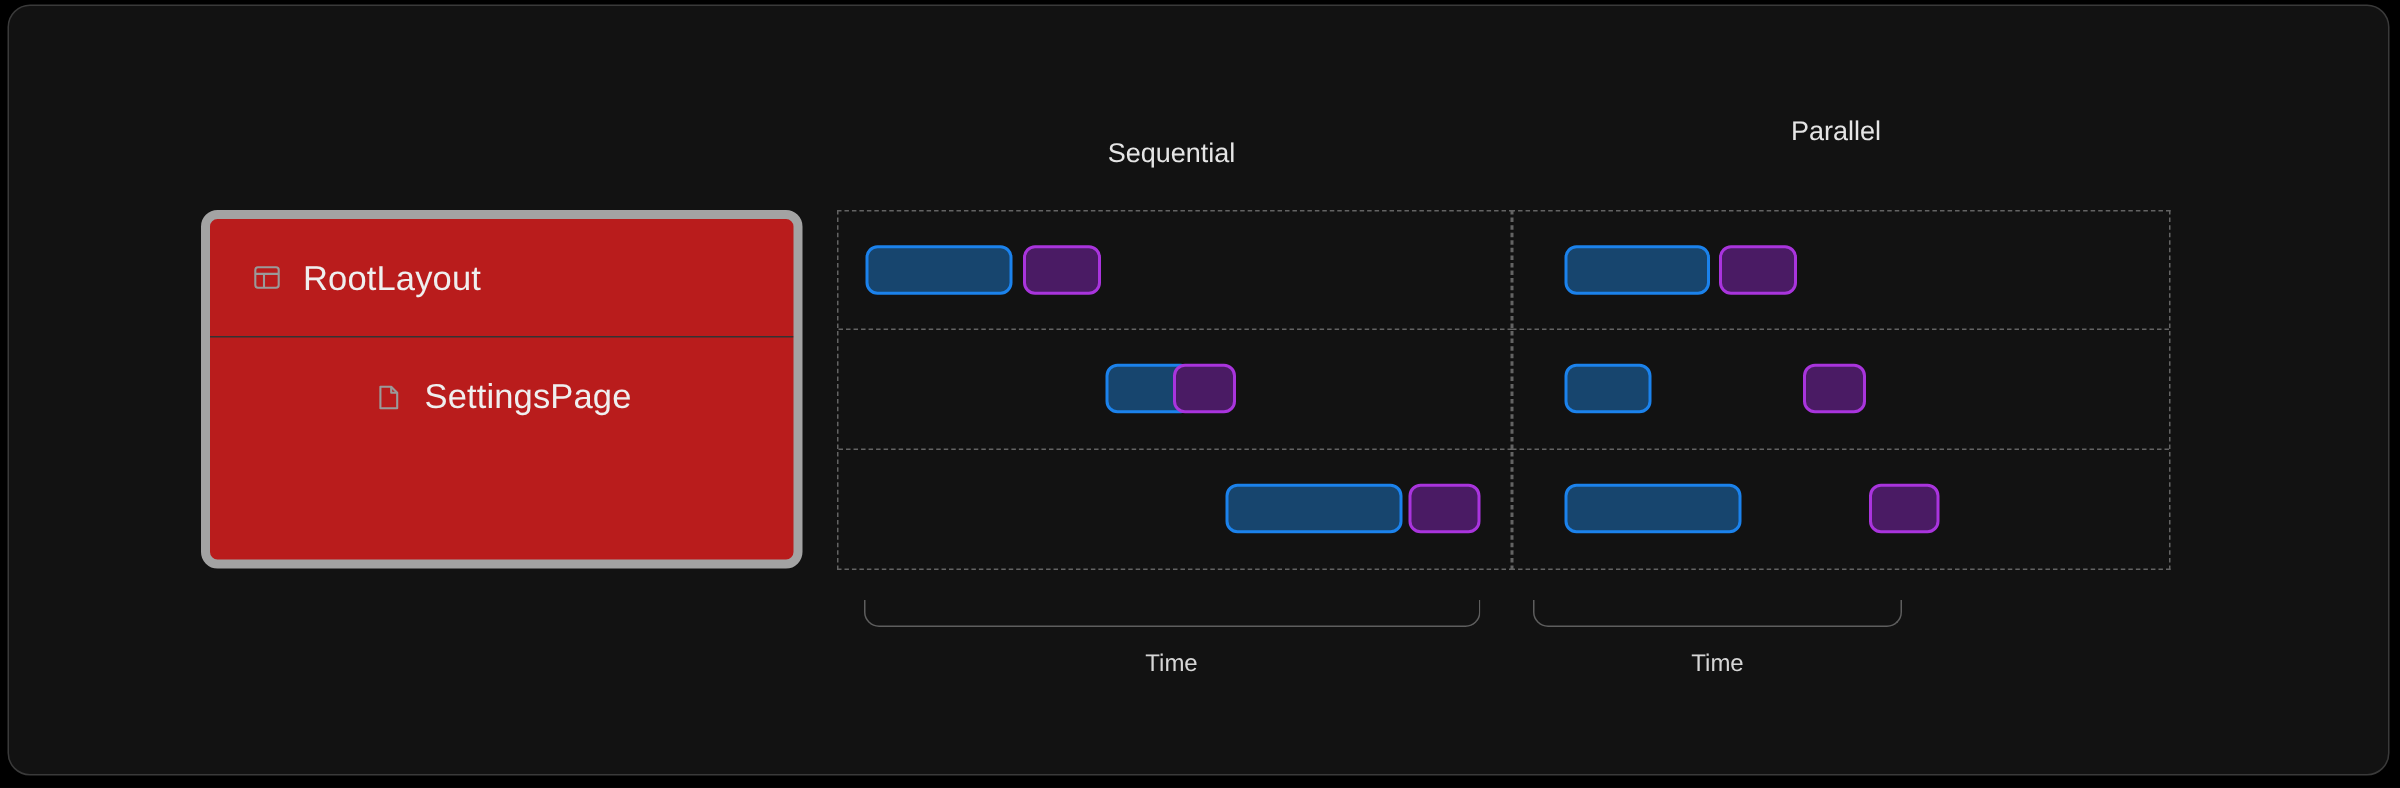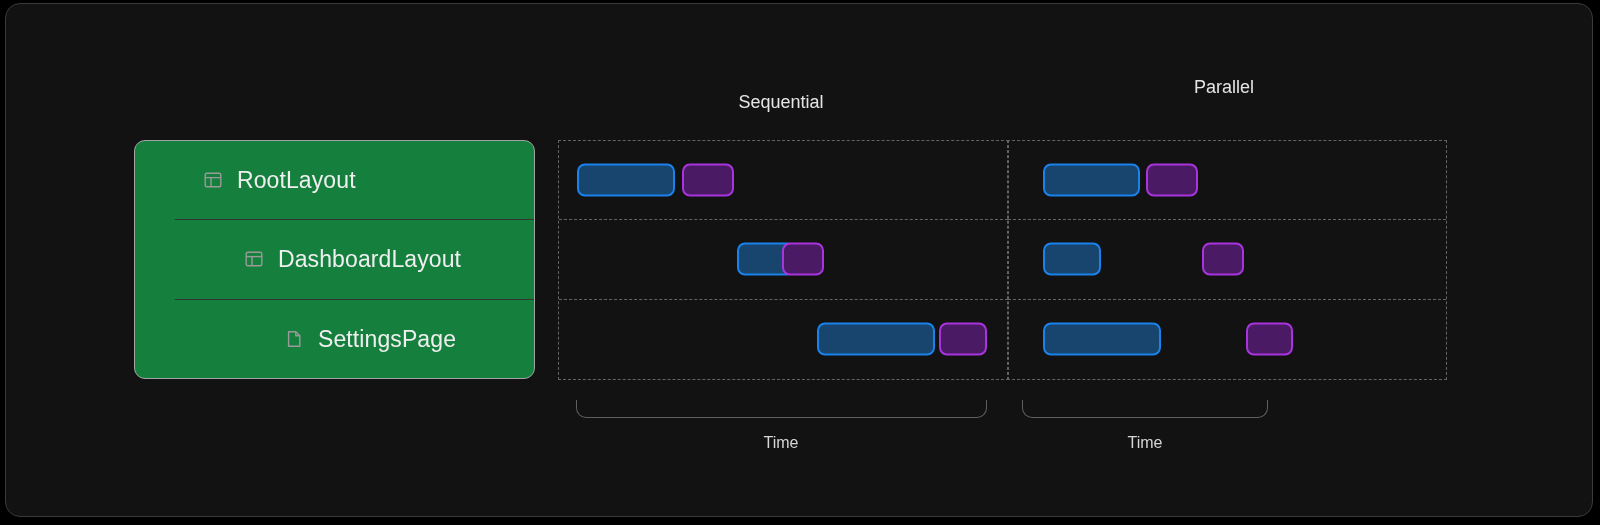--- a/index.html
+++ b/index.html
@@ -18,25 +18,24 @@
     background: #121212;
     border: 1px solid #3a3a3a;
     border-radius: 15px;
   }
 
   
   #tree-card {
     position: absolute;
     left: 128px; top: 136px;
     width: 401px; height: 239px;
-    background: #15803d;
-    border: 1px solid #a3a3a3;
+    background: #b91c1c;
+    border: 6px solid #a3a3a3;
     border-radius: 11px;
     overflow: hidden;
-    padding-left: 40px;
   }
   .tree-row {
     position: relative;
     height: 79.3px;
     display: flex;
     align-items: center;
     border-bottom: 1px solid #333333;
   }
   .tree-row:last-child { border-bottom: none; }
 
@@ -130,30 +129,20 @@
       <span class="tree-icon">
         <svg width="20" height="20" viewBox="0 0 20 20" fill="none" stroke="currentColor" stroke-width="1.4">
           <rect x="2.2" y="3.2" width="15.6" height="13.6" rx="1.8"></rect>
           <line x1="2.2" y1="7.6" x2="17.8" y2="7.6"></line>
           <line x1="8.0" y1="7.6" x2="8.0" y2="16.8"></line>
         </svg>
       </span>
       <span class="tree-label">RootLayout</span>
     </div>
 
-    <div class="tree-row depth-1">
-      <span class="tree-icon">
-        <svg width="20" height="20" viewBox="0 0 20 20" fill="none" stroke="currentColor" stroke-width="1.4">
-          <rect x="2.2" y="3.2" width="15.6" height="13.6" rx="1.8"></rect>
-          <line x1="2.2" y1="7.6" x2="17.8" y2="7.6"></line>
-          <line x1="8.0" y1="7.6" x2="8.0" y2="16.8"></line>
-        </svg>
-      </span>
-      <span class="tree-label">DashboardLayout</span>
-    </div>
 
     <div class="tree-row depth-2">
       <span class="tree-icon">
         <svg width="20" height="20" viewBox="0 0 20 20" fill="none" stroke="currentColor" stroke-width="1.4" stroke-linejoin="round">
           <path d="M4.6 2.8h7.2l4.0 4.0v10.4H4.6z"></path>
           <path d="M11.8 2.8v4.0h4.0"></path>
         </svg>
       </span>
       <span class="tree-label">SettingsPage</span>
     </div>

